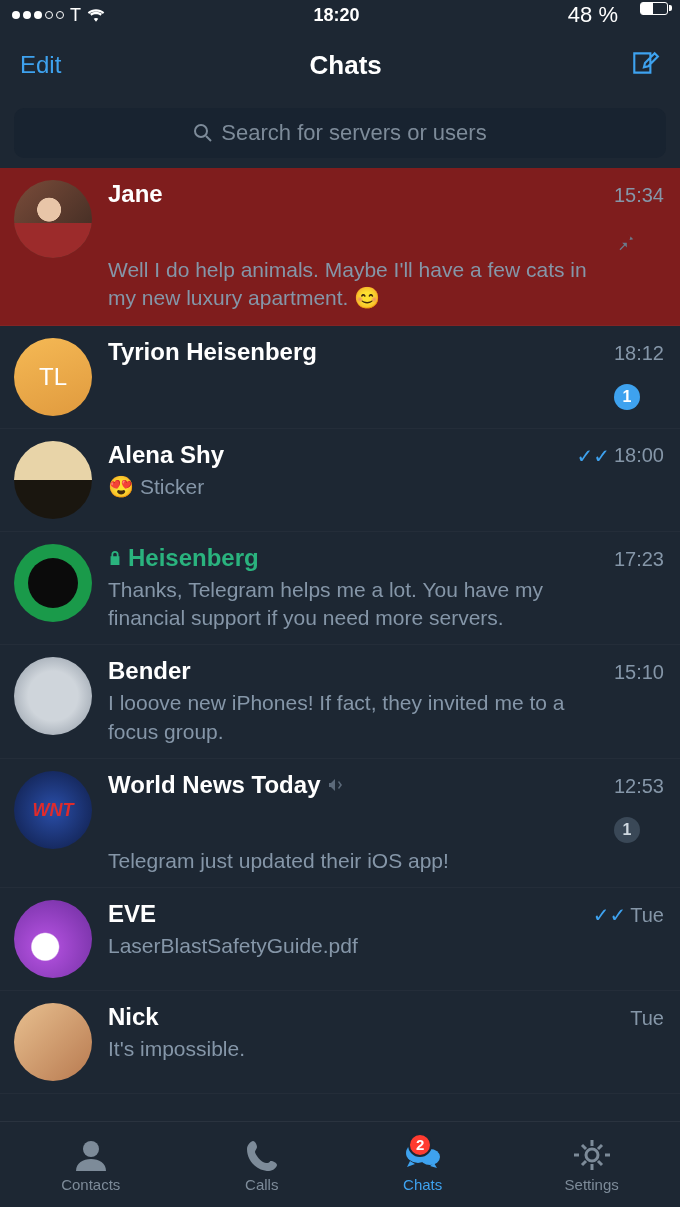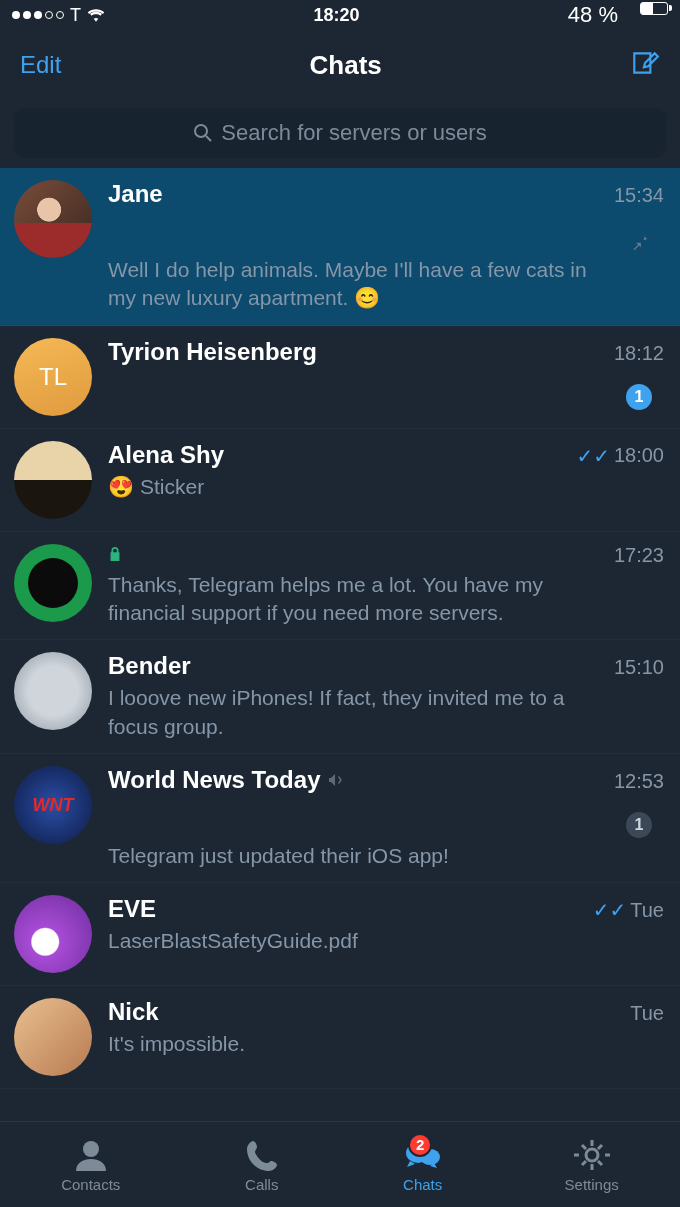--- a/index.html
+++ b/index.html
@@ -60,21 +60,21 @@
 .search-icon { width: 20px; height: 20px; }
 
 .chat-list { }
 .chat-row {
   display: flex;
   align-items: flex-start;
   padding: 12px 16px 12px 14px;
   gap: 16px;
   border-bottom: 1px solid rgba(255,255,255,0.03);
 }
-.chat-row.pinned { background: #0c4a6e; }
+.chat-row.pinned { background: #7f1d1d; }
 .avatar {
   width: 78px;
   height: 78px;
   border-radius: 50%;
   flex-shrink: 0;
   display: flex;
   align-items: center;
   justify-content: center;
   font-size: 24px;
   color: #fff;
@@ -85,21 +85,21 @@
 .chat-name { font-size: 24px; font-weight: 600; color: #fff; display: flex; align-items: center; gap: 6px; }
 .chat-name.secure { color: #2ab37e; }
 .lock-icon { width: 14px; height: 16px; }
 .mute-icon { width: 16px; height: 16px; opacity: 0.6; }
 .chat-time { color: #8596a8; font-size: 20px; display: flex; align-items: center; gap: 4px; }
 .check-icon { color: #3ea2ef; }
 .chat-msg { color: #8596a8; font-size: 21px; line-height: 1.35; margin-top: 4px; max-width: 92%; overflow: hidden; display: -webkit-box; -webkit-line-clamp: 2; -webkit-box-orient: vertical; }
 .chat-right-col {
   display: flex;
   flex-direction: column;
-  align-items: center;
+  align-items: flex-start;
   justify-content: space-between;
   gap: 16px;
   min-height: 68px;
 }
 .pin-icon { color: #6b7a8a; width: 22px; height: 22px; }
 .badge {
   background: #3ea2ef;
   color: #fff;
   min-width: 26px;
   height: 26px;
@@ -256,20 +256,21 @@
   </div>
 
   <div class="chat-row">
     <div class="avatar av-heisenberg"></div>
     <div class="chat-body">
       <div class="chat-top">
         <div class="chat-name secure">
           <svg class="lock-icon" viewBox="0 0 14 18">
               <path fill="#2ab37e" d="M3 7V5a4 4 0 018 0v2h1v10H2V7h1zm2 0h4V5a2 2 0 00-4 0v2z"></path>
             </svg>
+          <span>Heisenberg</span>
         </div>
         <div class="chat-time">17:23</div>
       </div>
       <div class="chat-msg">Thanks, Telegram helps me a lot. You have my financial support if you need more servers.</div>
     </div>
   </div>
 
   <div class="chat-row">
     <div class="avatar av-bender"></div>
     <div class="chat-body">

